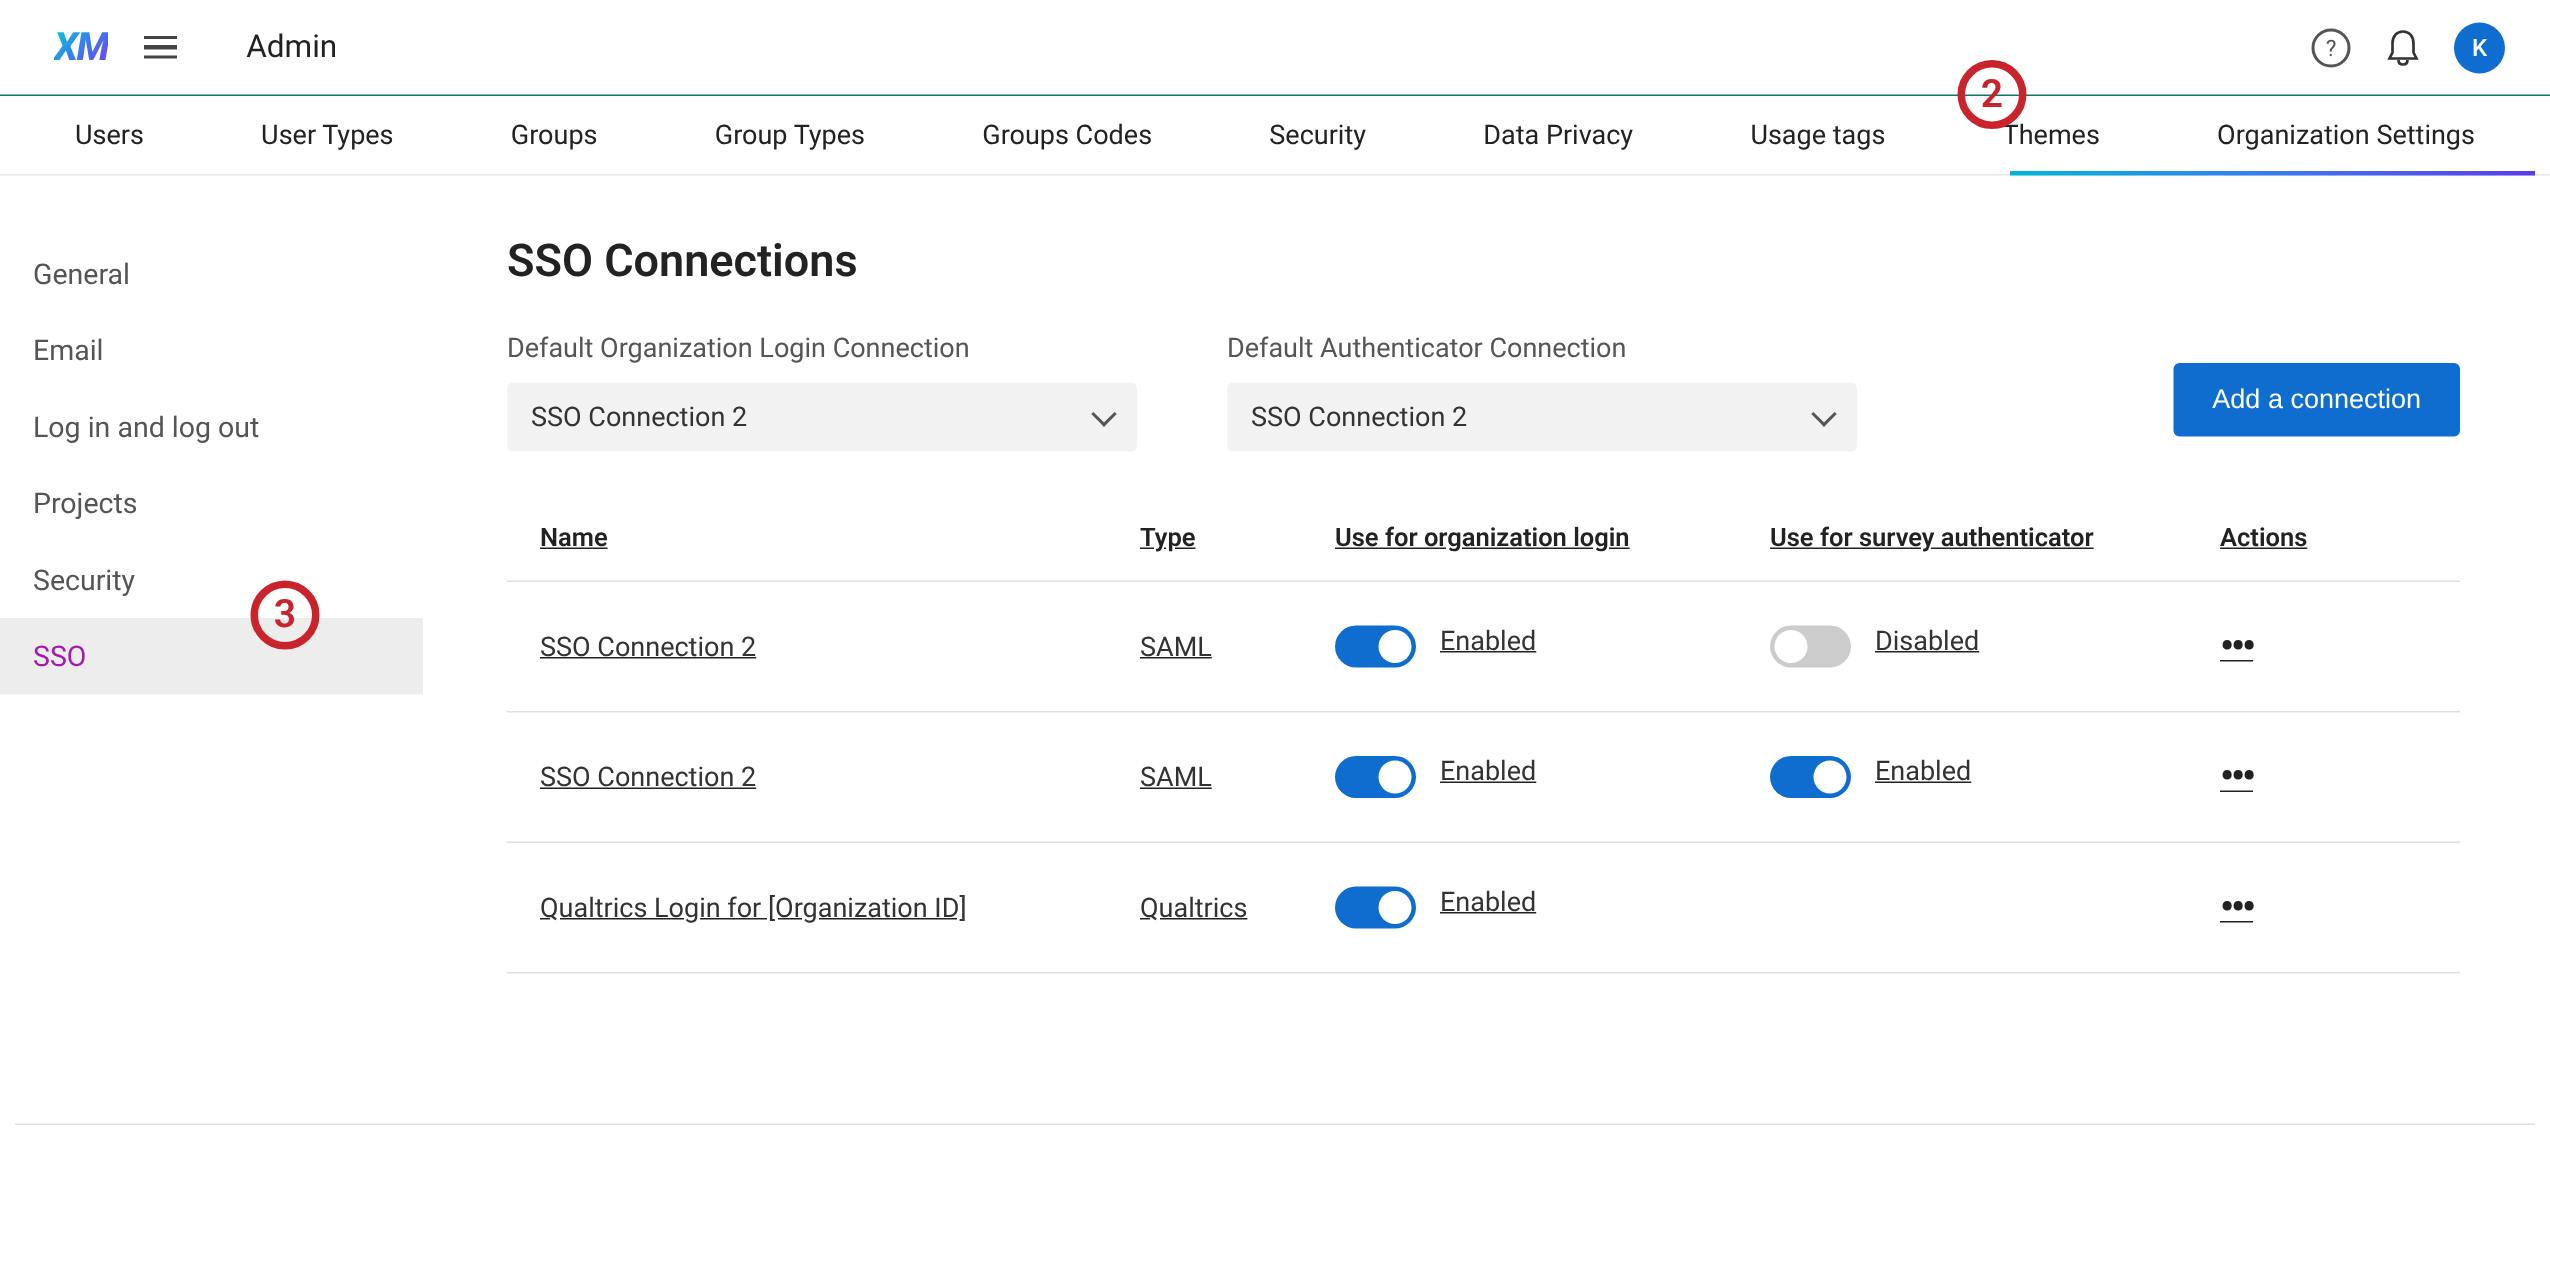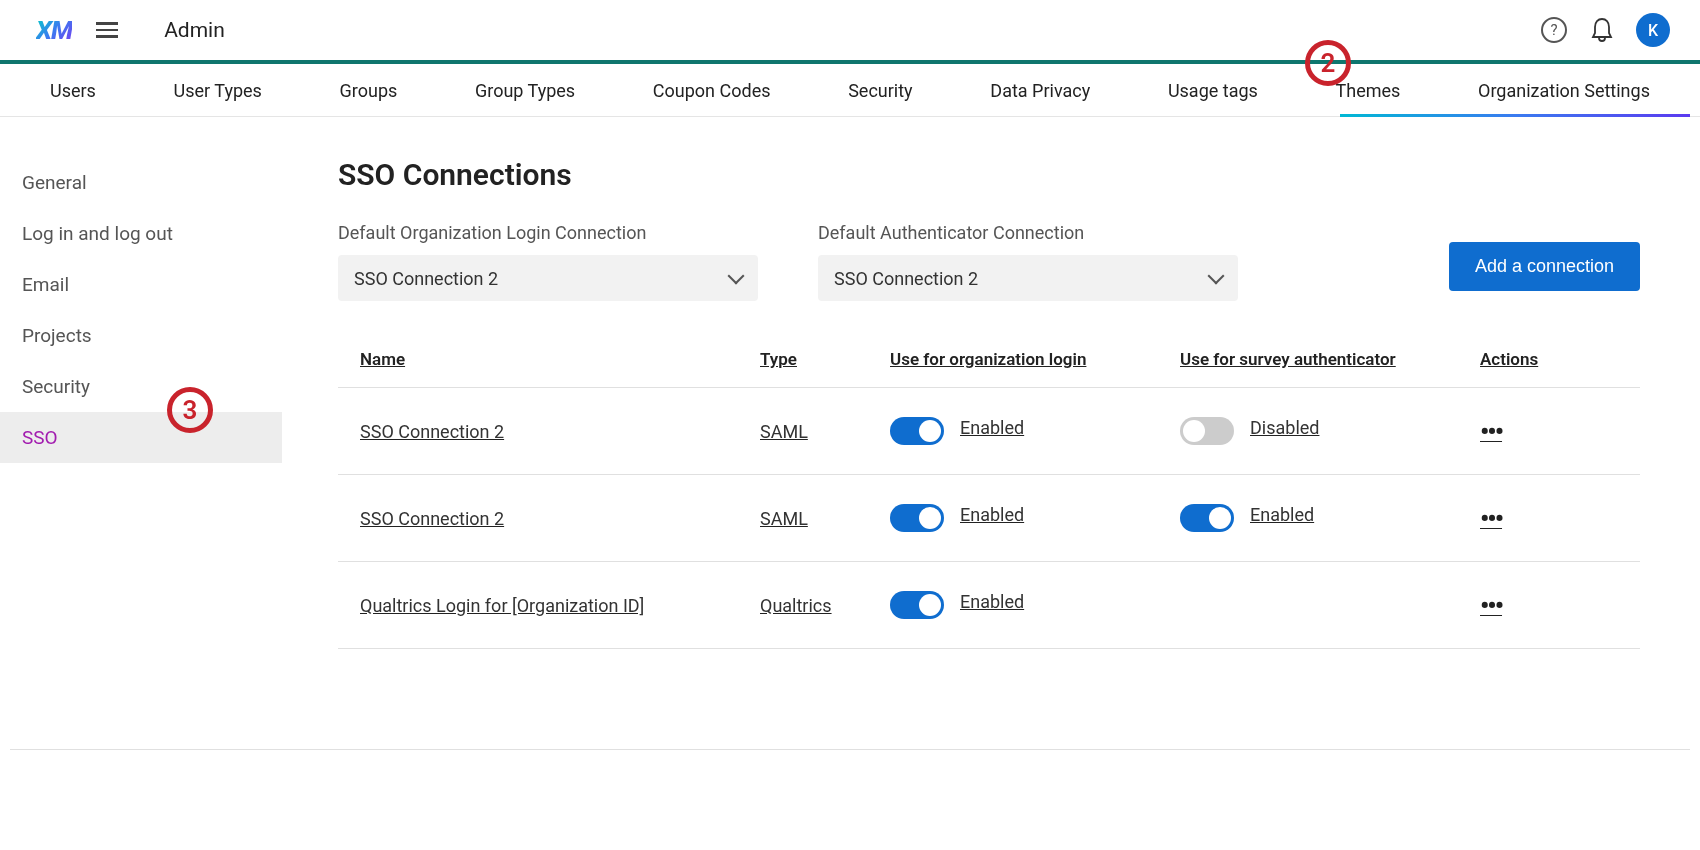--- a/index.html
+++ b/index.html
@@ -1,19 +1,19 @@
 <!DOCTYPE html>
 <html><head>
   <meta charset="utf-8">
   <style>
     * { box-sizing: border-box; margin: 0; padding: 0; }
     body { font-family: -apple-system, BlinkMacSystemFont, "Segoe UI", Roboto, Helvetica, Arial, sans-serif; color: #222; width: 1700px; }
     
     
-    .top-header { display: flex; align-items: center; padding: 0 30px 0 36px; height: 64px; border-bottom: 4px solid #0f766e; gap: 24px; }
+    .top-header { display: flex; align-items: center; padding: 0 30px 0 36px; height: 64px; border-bottom: 1px solid #0f766e; gap: 24px; }
     .logo { font-size: 26px; font-weight: 800; letter-spacing: -1px; background: linear-gradient(135deg, #00d4c5, #3a7bf0, #7a3af0); -webkit-background-clip: text; background-clip: text; color: transparent; font-style: italic; }
     .hamburger { display: flex; flex-direction: column; justify-content: center; gap: 4px; width: 22px; height: 22px; cursor: pointer; }
     .hamburger span { display: block; height: 2.5px; background: #444; width: 100%; }
     .admin-label { font-size: 21px; font-weight: 400; color: #222; margin-left: 22px; }
     .header-spacer { flex: 1; }
     .header-icons { display: flex; align-items: center; gap: 20px; }
     .icon-btn { width: 28px; height: 28px; display: flex; align-items: center; justify-content: center; cursor: pointer; }
     .help-icon { width: 26px; height: 26px; border: 2px solid #555; border-radius: 50%; display: flex; align-items: center; justify-content: center; font-size: 15px; color: #555; }
     .bell-icon { position: relative; }
     .avatar { width: 34px; height: 34px; border-radius: 50%; background: #0f6dcf; color: #fff; display: flex; align-items: center; justify-content: center; font-size: 16px; font-weight: 500; }
@@ -88,36 +88,36 @@
     </div>
     <div class="avatar">K</div>
   </div>
 </div>
 
 <div class="nav-tabs nav-wrap">
   <div class="nav-tab">Users</div>
   <div class="nav-tab">User Types</div>
   <div class="nav-tab">Groups</div>
   <div class="nav-tab">Group Types</div>
-  <div class="nav-tab">Coupon Codes</div>
+  <div class="nav-tab">Groups Codes</div>
   <div class="nav-tab">Security</div>
   <div class="nav-tab">Data Privacy</div>
   <div class="nav-tab">Usage tags</div>
   <div class="nav-tab">Themes</div>
   <div class="nav-tab active">Organization Settings</div>
   <div class="active-underline"></div>
   <div class="annot-circle annot-2">2</div>
 </div>
 
 <div class="content">
 
   <div class="sidebar">
     <div class="sidebar-item">General</div>
+    <div class="sidebar-item">Email</div>
     <div class="sidebar-item">Log in and log out</div>
-    <div class="sidebar-item">Email</div>
     <div class="sidebar-item">Projects</div>
     <div class="sidebar-item">Security</div>
     <div class="sidebar-sso-wrap">
       <div class="sidebar-item active">SSO</div>
       <div class="annot-circle annot-3">3</div>
     </div>
   </div>
 
   <div class="main">
     <h1 class="page-title">SSO Connections</h1>

